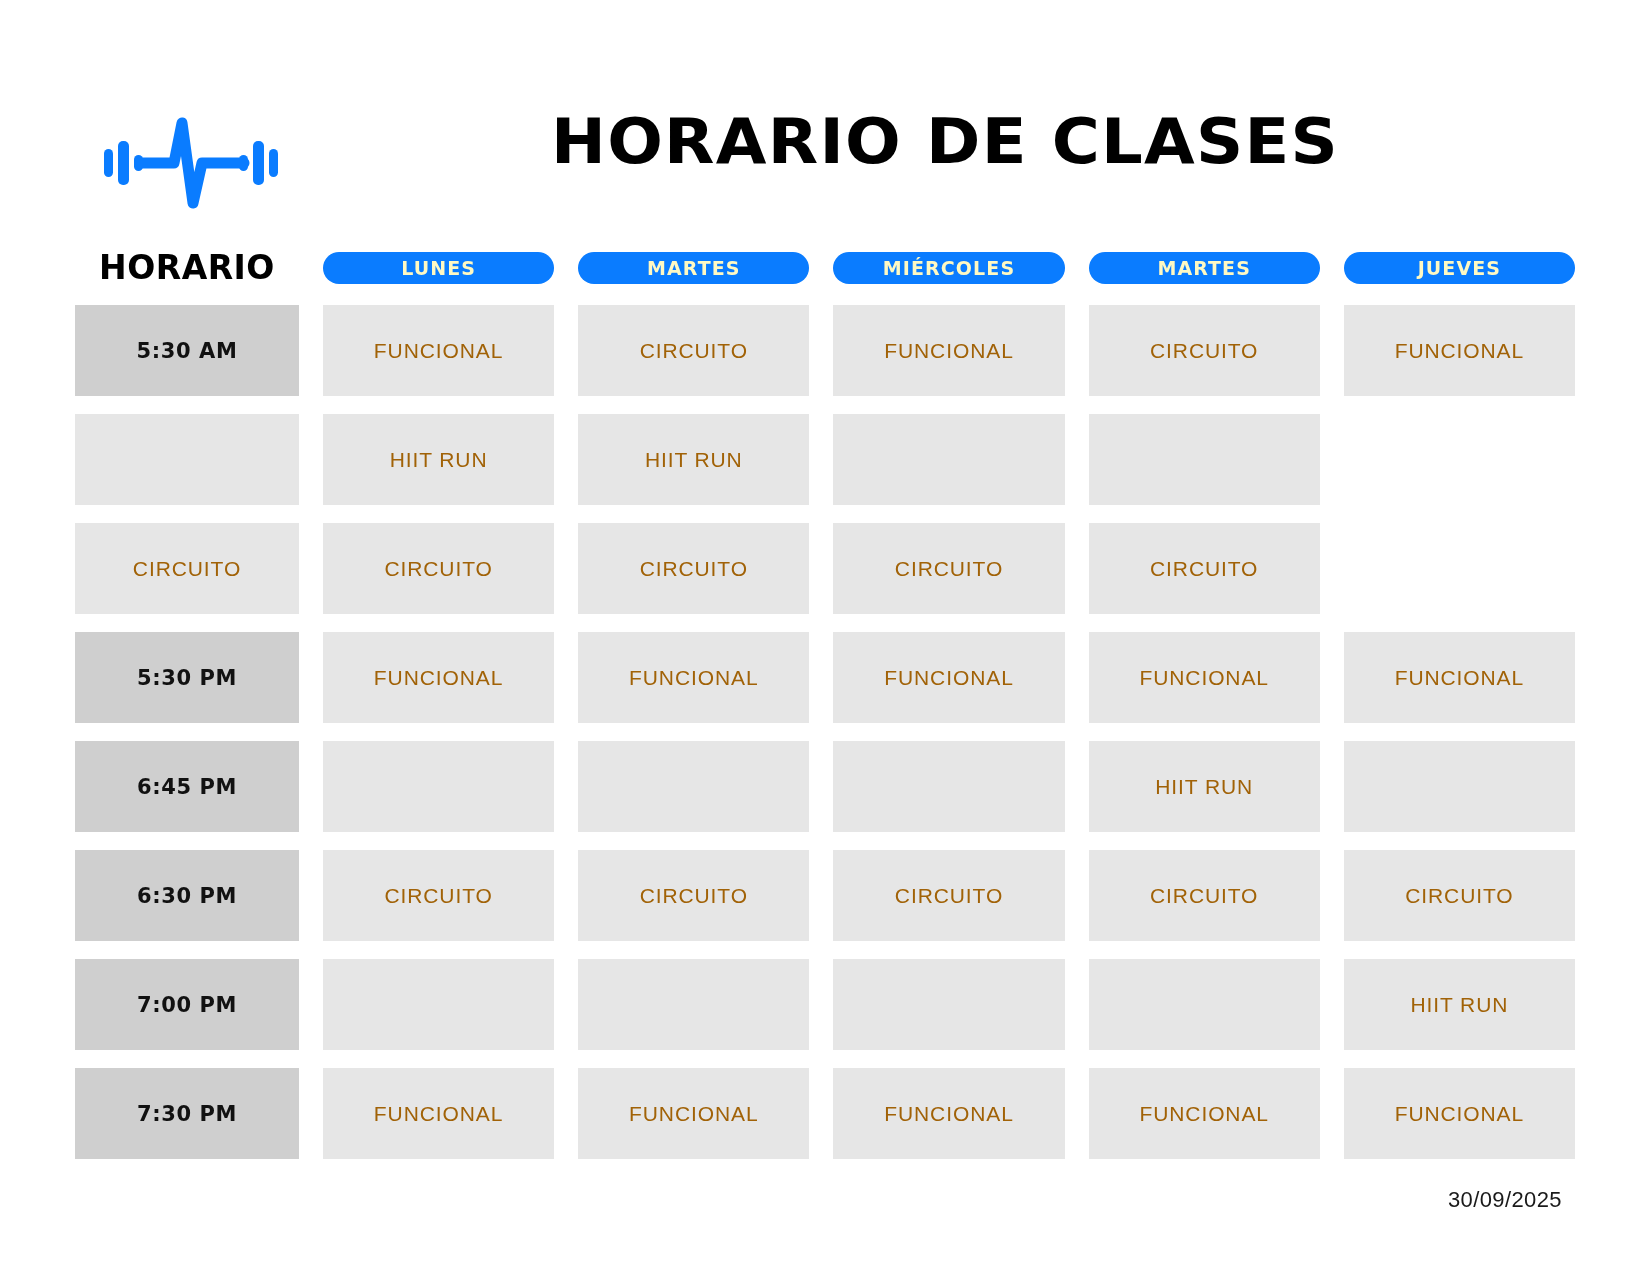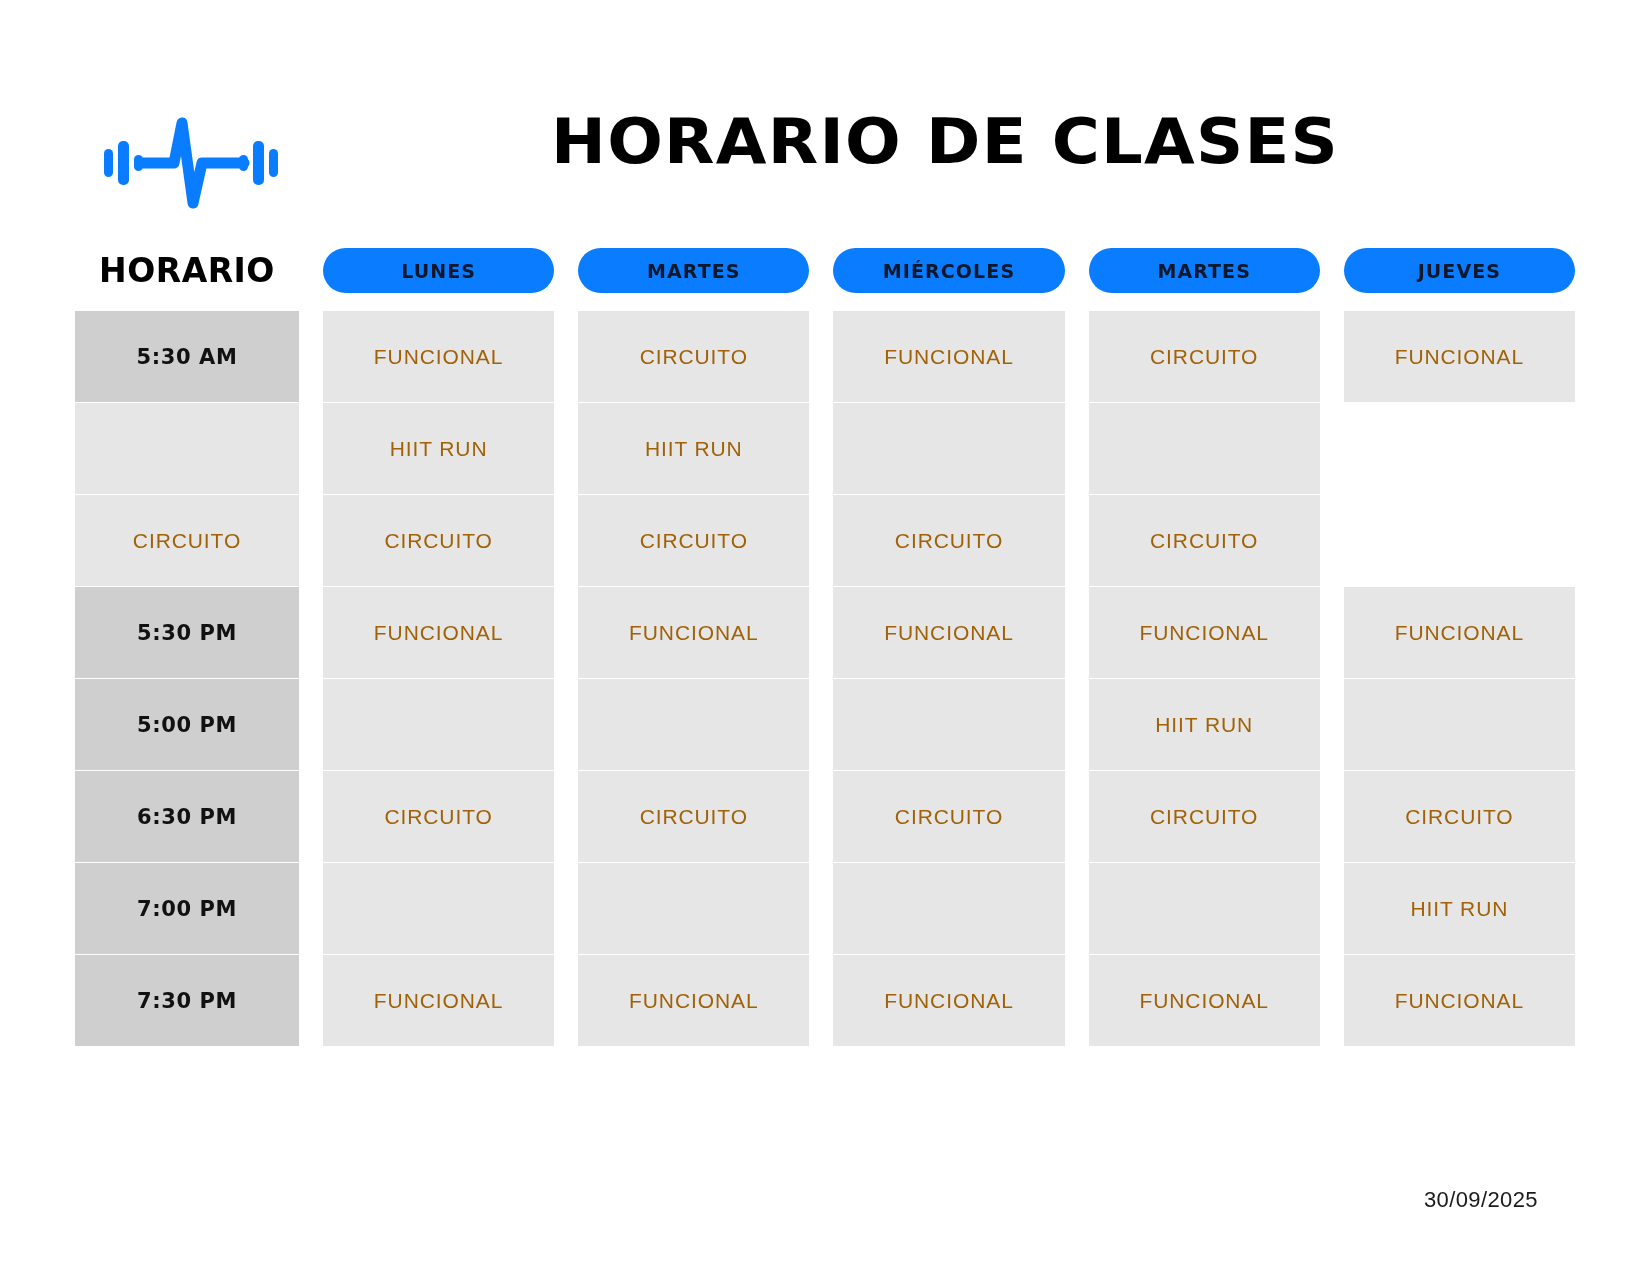--- a/index.html
+++ b/index.html
@@ -62,40 +62,40 @@
     position: absolute;
     left: 75px;
     top: 248px;
     width: 1500px;
   }
 
   .row {
     display: grid;
     grid-template-columns: 224px 1fr 1fr 1fr 1fr 1fr;
     column-gap: 24px;
-    margin-bottom: 1px;
+    margin-bottom: 18px;
   }
 
   .head-row {
     margin-bottom: 18px;
     align-items: center;
   }
   .head-label {
     font-size: 33px;
     font-weight: 700;
     letter-spacing: 0.5px;
     text-align: center;
     color: #000000;
     font-family: "DejaVu Sans", sans-serif;
   }
   .day-pill {
     background: #0a7cff;
-    color: #0f172a;
+    color: #fef9c3;
     border-radius: 40px;
-    height: 45px;
+    height: 32px;
     display: flex;
     align-items: center;
     justify-content: center;
     font-size: 19px;
     font-weight: 700;
     letter-spacing: 1.1px;
     font-family: "DejaVu Sans", sans-serif;
   }
 
   .time-cell {
@@ -118,21 +118,21 @@
     justify-content: center;
     font-size: 21px;
     font-weight: 400;
     letter-spacing: 0.9px;
     color: #a16207;
   }
 
   
   .footer-date {
     position: absolute;
-    right: 112px;
+    right: 88px;
     bottom: 62px;
     font-size: 22px;
     color: #1a1a1a;
     letter-spacing: 0.4px;
   }
 </style>
 </head>
 <body>
 
 <div class="page">
@@ -193,21 +193,21 @@
     <div class="row">
       <div class="time-cell">5:30 PM</div>
       <div class="class-cell">FUNCIONAL</div>
       <div class="class-cell">FUNCIONAL</div>
       <div class="class-cell">FUNCIONAL</div>
       <div class="class-cell">FUNCIONAL</div>
       <div class="class-cell">FUNCIONAL</div>
     </div>
 
     <div class="row">
-      <div class="time-cell">5:00 PM</div>
+      <div class="time-cell">6:45 PM</div>
       <div class="class-cell"></div>
       <div class="class-cell"></div>
       <div class="class-cell"></div>
       <div class="class-cell">HIIT RUN</div>
       <div class="class-cell"></div>
     </div>
 
     <div class="row">
       <div class="time-cell">6:30 PM</div>
       <div class="class-cell">CIRCUITO</div>

